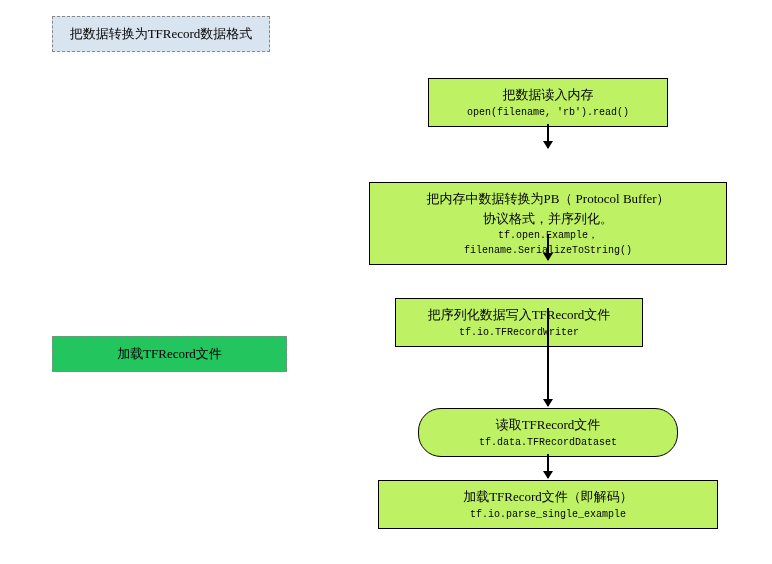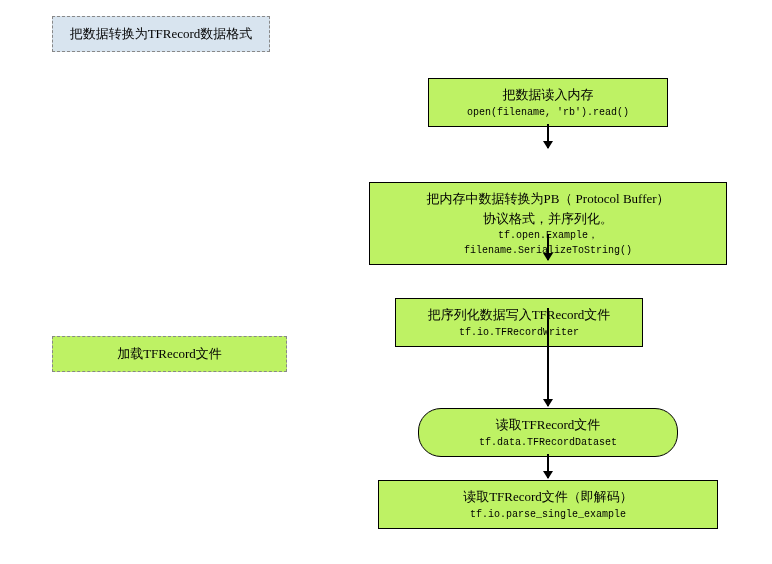--- a/index.html
+++ b/index.html
@@ -18,21 +18,21 @@
       text-align: center;
       font-size: 13px;
     }
     .section-label.blue1 {
       background: #d8e4ef;
       left: 52px;
       top: 16px;
       width: 218px;
     }
     .section-label.blue2 {
-      background: #bef264;
+      background: #22c55e;
       left: 52px;
       top: 336px;
       width: 235px;
     }
     .flow-box {
       position: absolute;
       border: 1.5px solid #000;
       background: #bef264;
       text-align: center;
       padding: 6px 8px;
@@ -105,15 +105,15 @@
 <div class="arrow" id="arrow3"></div>
 
 <div class="flow-box" id="box4">
   <div>读取TFRecord文件</div>
   <div class="code-line">tf.data.TFRecordDataset</div>
 </div>
 
 <div class="arrow" id="arrow4"></div>
 
 <div class="flow-box" id="box5">
-  <div>读取TFRecord文件（即解码）</div>
+  <div>加载TFRecord文件（即解码）</div>
   <div class="code-line">tf.io.parse_single_example</div>
 </div>
 
 </body></html>

